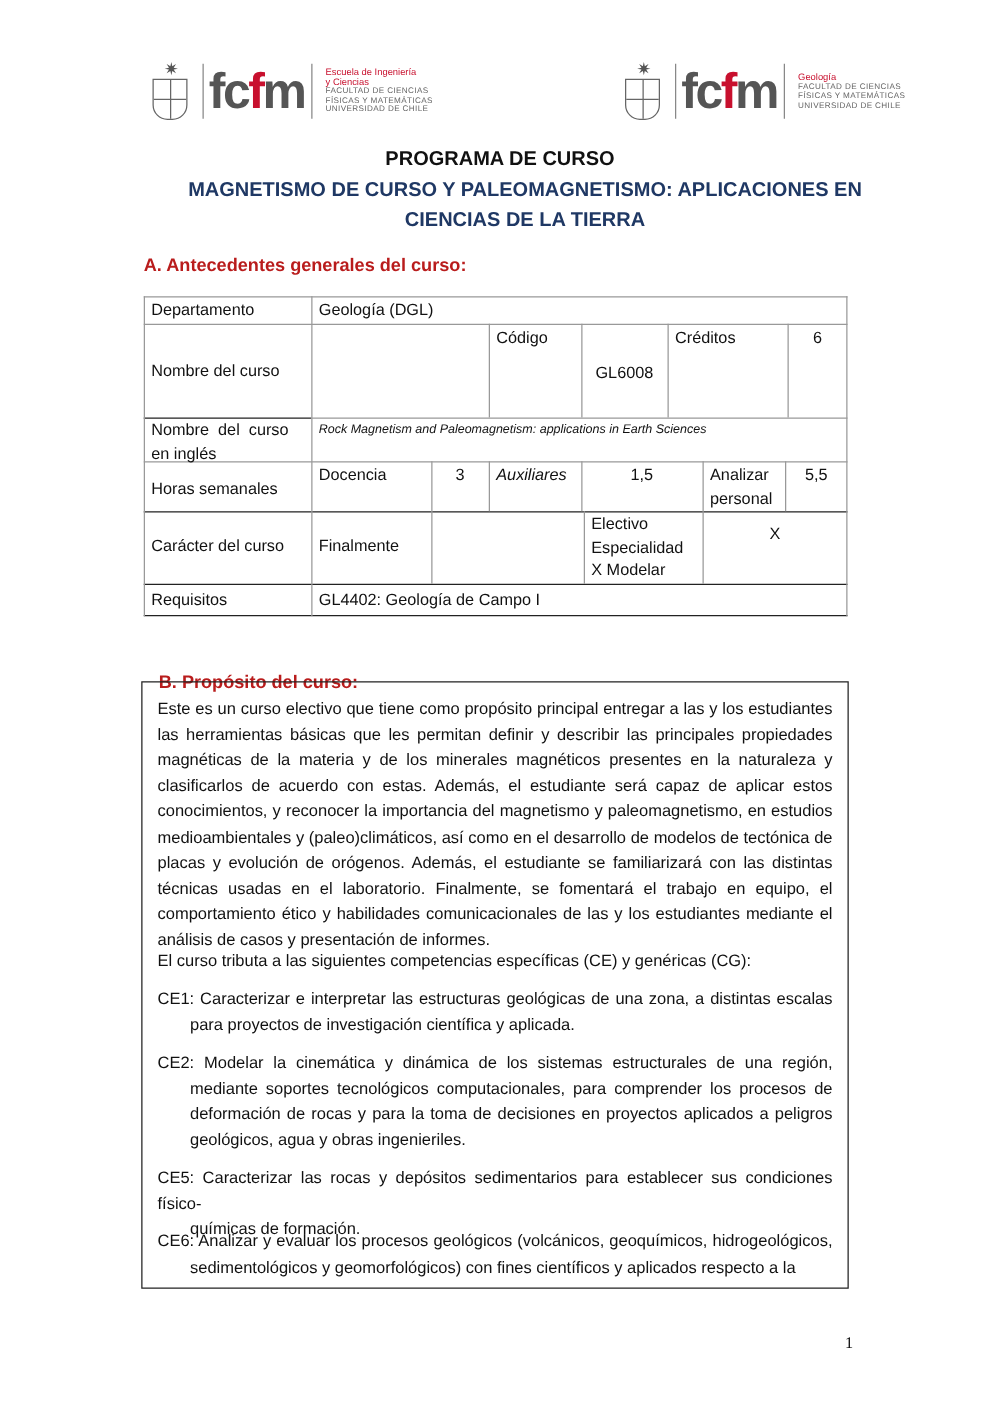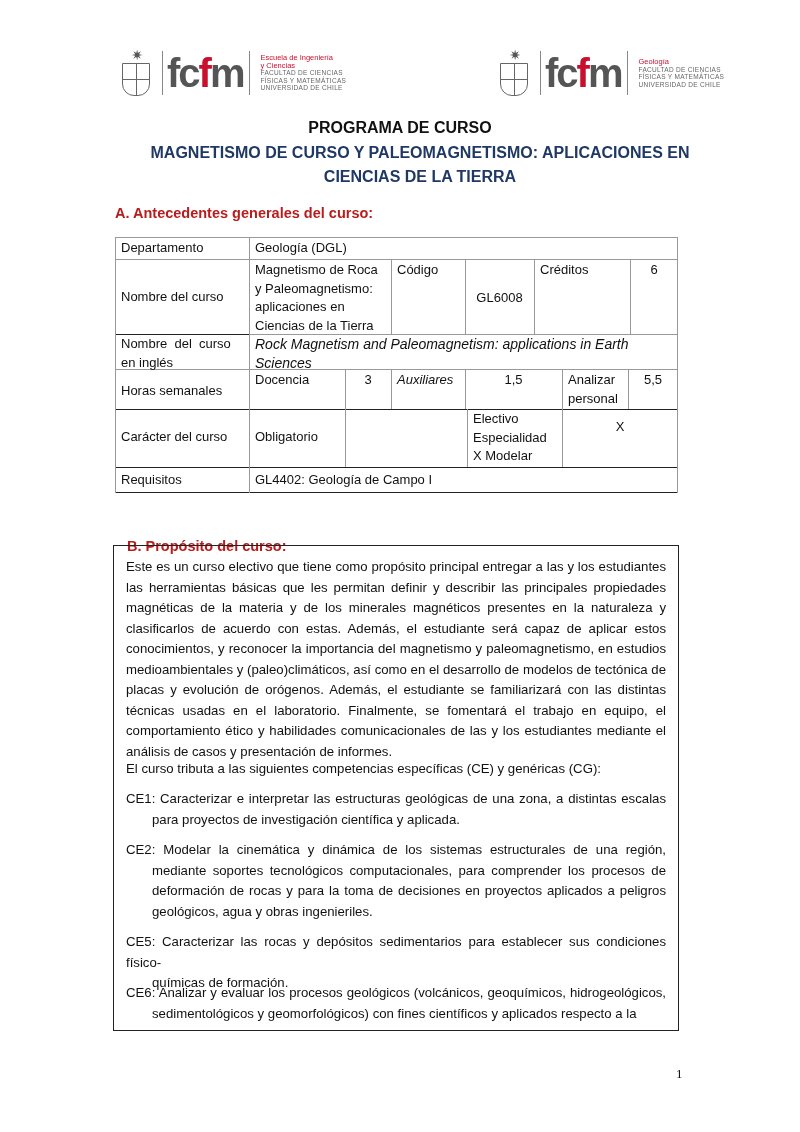--- a/index.html
+++ b/index.html
@@ -105,50 +105,44 @@
   <div class="vl" style="left:350px; top:132px; height:40px;"></div>
   <div class="vl" style="left:447px; top:132px; height:98px;"></div>
   <div class="vl" style="left:513px; top:132px; height:40px;"></div>
 
   <div class="vl" style="left:352px; top:172px; height:58px;"></div>
 
   <div class="cell" style="left:0; top:1px; width:134px;">Departamento</div>
   <div class="cell" style="left:134px; top:1px; width:429px;">Geología (DGL)</div>
 
   <div class="cell" style="left:0; top:50px; width:134px;">Nombre del curso</div>
-  <div class="cell" style="left:134px; top:23px; width:142px;">
-    <div>Magnetismo de Roca</div>
-    <div>y Paleomagnetismo:</div>
-    <div>aplicaciones en</div>
-    <div>Ciencias de la Tierra</div>
-  </div>
   <div class="cell" style="left:276px; top:23px; width:74px;">Código</div>
   <div class="cell c" style="left:350px; top:51px; width:69px;">GL6008</div>
   <div class="cell" style="left:419px; top:23px; width:96px;">Créditos</div>
   <div class="cell c" style="left:515px; top:23px; width:48px;">6</div>
 
   <div class="cell" style="left:0; top:97px; width:134px;">
     <div style="white-space:pre;">Nombre  del  curso</div>
     <div>en inglés</div>
   </div>
-  <div class="cell it" style="left:134px; top:97px; width:429px; font-size:14px;">Rock Magnetism and Paleomagnetism: applications in Earth Sciences</div>
+  <div class="cell it" style="left:134px; top:97px; width:429px; font-size:10px;">Rock Magnetism and Paleomagnetism: applications in Earth Sciences</div>
 
   <div class="cell" style="left:0; top:144px; width:134px;">Horas semanales</div>
   <div class="cell" style="left:134px; top:133px; width:96px;">Docencia</div>
   <div class="cell c" style="left:230px; top:133px; width:46px;">3</div>
   <div class="cell" style="left:276px; top:133px; width:74px;font-style:italic;">Auxiliares</div>
   <div class="cell c" style="left:350px; top:133px; width:97px;">1,5</div>
   <div class="cell" style="left:447px; top:133px; width:66px;">
     <div>Analizar</div>
     <div>personal</div>
   </div>
   <div class="cell c" style="left:513px; top:133px; width:50px;">5,5</div>
 
   <div class="cell" style="left:0; top:190px; width:134px;">Carácter del curso</div>
-  <div class="cell" style="left:134px; top:190px; width:96px;">Obligatorio</div>
+  <div class="cell" style="left:134px; top:190px; width:96px;">Finalmente</div>
   <div class="cell c" style="left:230px; top:190px; width:122px;"></div>
   <div class="cell" style="left:352px; top:172px; width:95px;">
     <div>Electivo</div>
     <div>Especialidad</div>
     <div>X Modelar</div>
   </div>
   <div class="cell c" style="left:447px; top:180px; width:116px;">X</div>
 
   <div class="cell" style="left:0; top:233px; width:134px;">Requisitos</div>
   <div class="cell" style="left:134px; top:233px; width:429px;">GL4402: Geología de Campo I</div>

